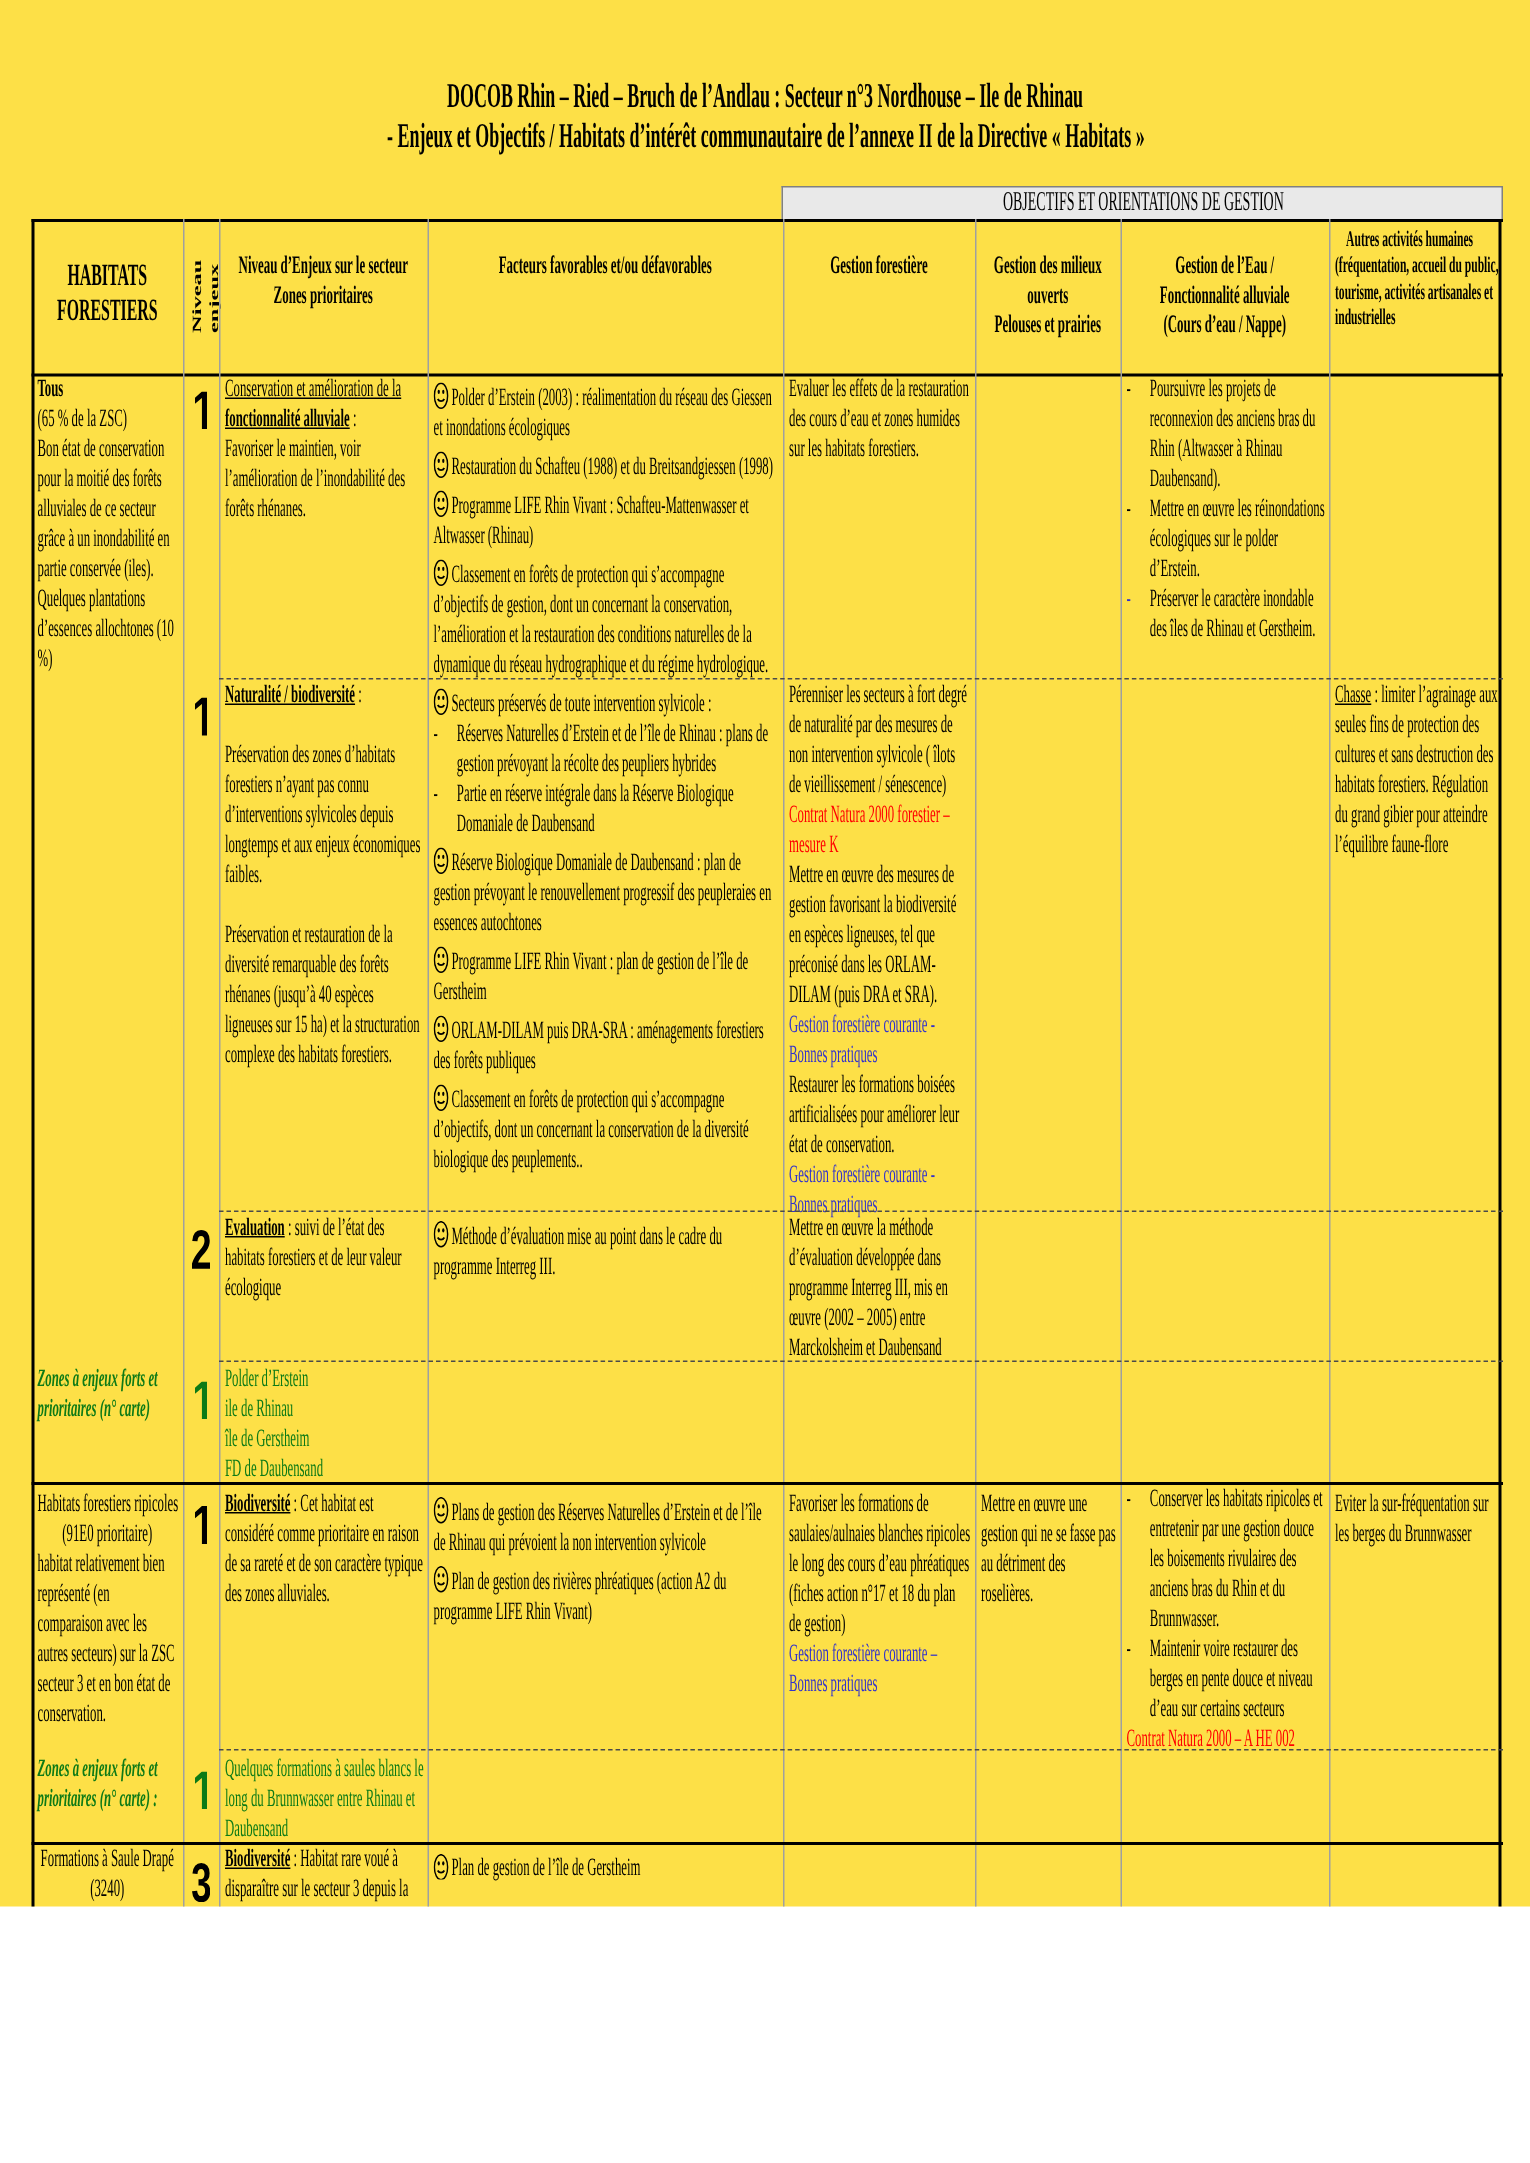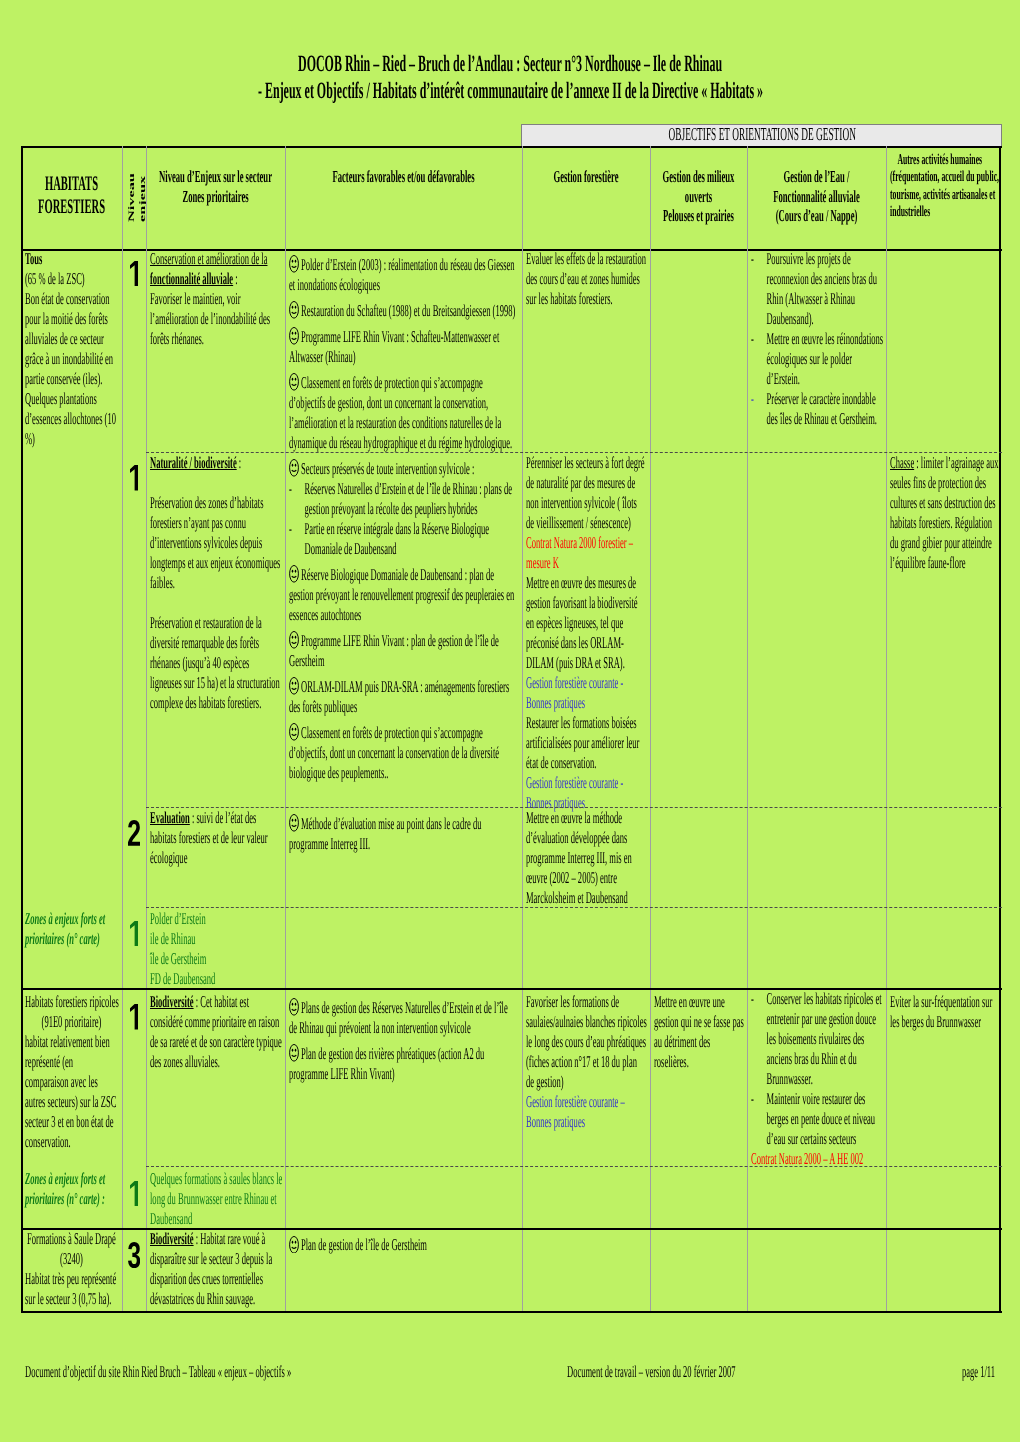--- a/index.html
+++ b/index.html
@@ -1,18 +1,18 @@
 <!DOCTYPE html>
 <html><head>
 <meta charset="utf-8">
 <style>
   html,body{margin:0;padding:0;background:#fff;}
   body{width:1020px;height:1442px;font-family:"Liberation Serif",serif;color:#000;
        -webkit-font-smoothing:antialiased;text-rendering:geometricPrecision;}
-  .page{position:relative;width:1020px;height:1442px;overflow:hidden;background:#bef264;}
+  .page{position:relative;width:1020px;height:1271px;overflow:hidden;background:#fde047;}
 
   
   .ttl{position:absolute;font-weight:bold;font-size:23.3px;line-height:1;white-space:nowrap;
        transform:scaleX(0.514);transform-origin:left top;}
   .ttl1{left:298px;top:52.5px;}
   .ttl2{left:257.5px;top:80px;}
 
   
   .tbl{position:absolute;left:21px;top:146px;width:981px;height:1165px;}
   .band{position:absolute;left:500px;top:-22.5px;width:481px;height:22.5px;

